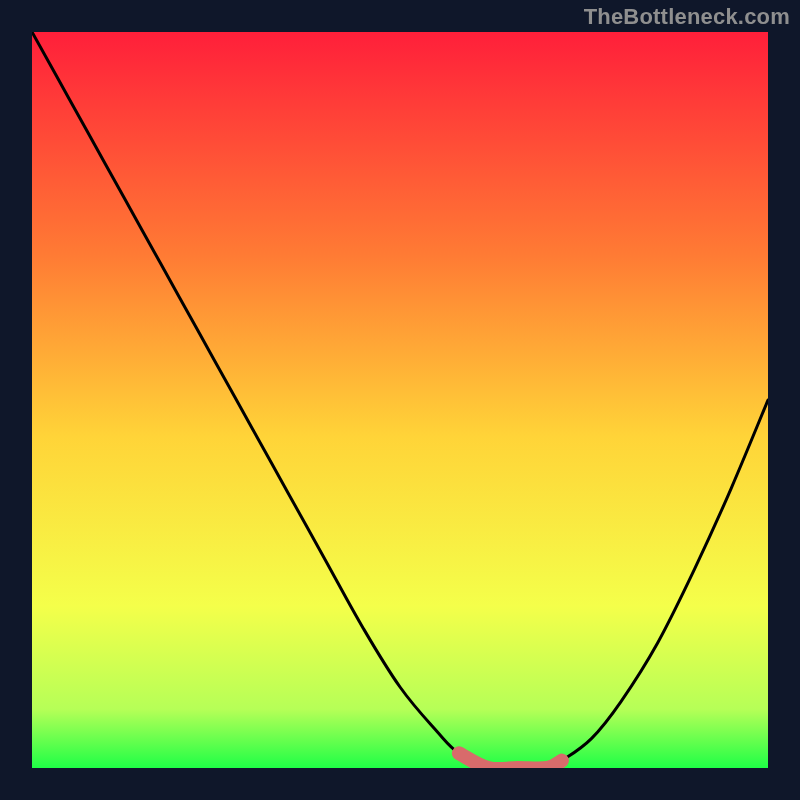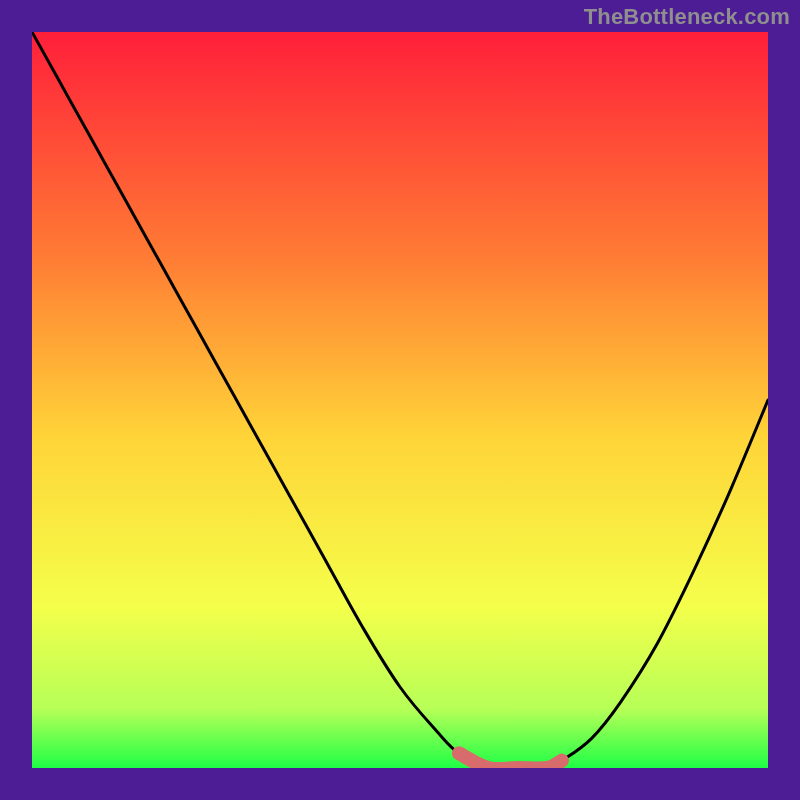--- a/index.html
+++ b/index.html
@@ -9,21 +9,21 @@
     height: 800px;
     background: #000;
     overflow: hidden;
   }
   .frame {
     position: absolute;
     left: 0;
     top: 0;
     width: 800px;
     height: 800px;
-    background: #4c1d95;
+    background: #0f172a;
   }
   .plot {
     position: absolute;
     left: 32px;
     top: 32px;
     width: 736px;
     height: 736px;
     overflow: hidden;
   }
   .gradient {

